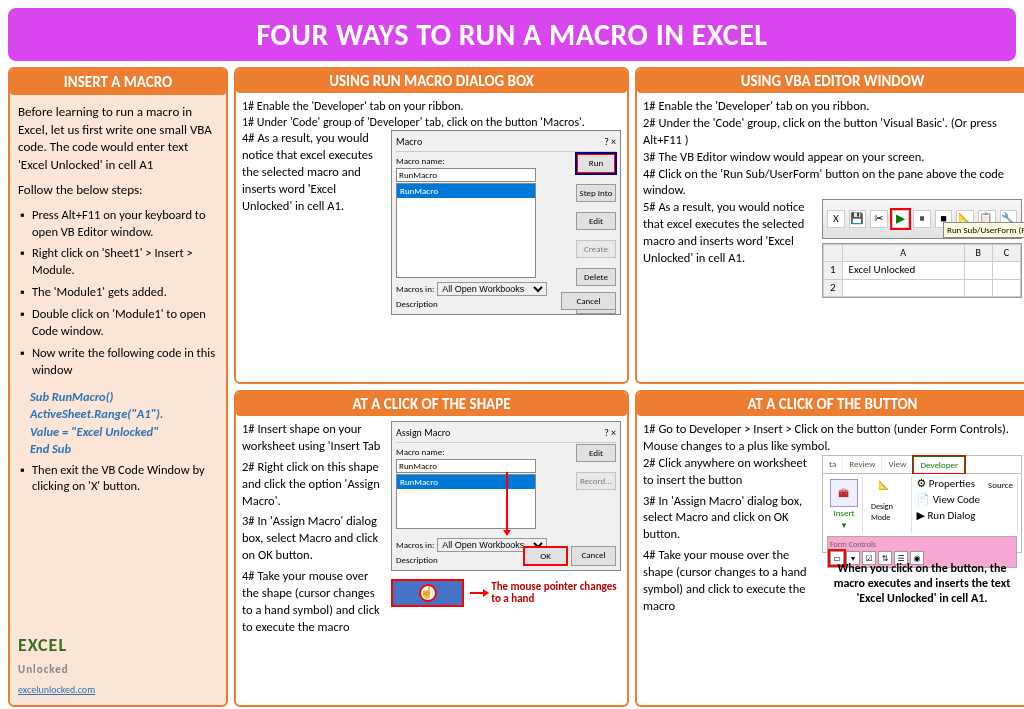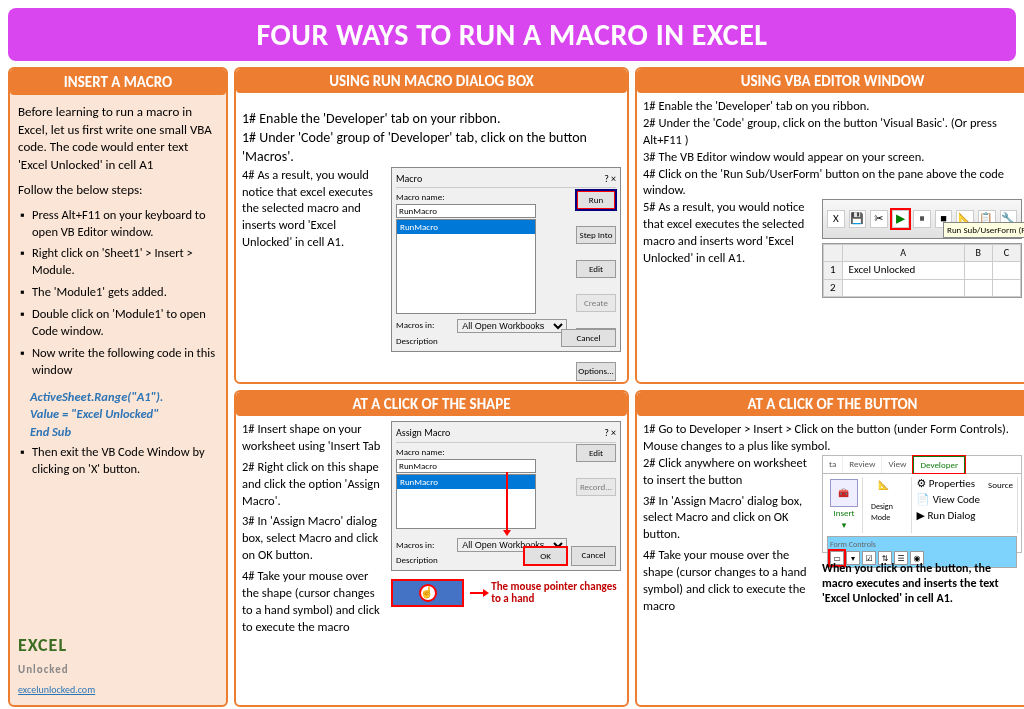--- a/index.html
+++ b/index.html
@@ -26,27 +26,27 @@
   .panel-text { flex: 1; }
   .panel-text p { margin-bottom: 4px; }
   
   
   .dialog { border: 1px solid #888; background: #f0f0f0; font-size: 9px; width: 230px; height: 185px; padding: 4px; position: relative; }
   .dialog-title { display: flex; justify-content: space-between; font-size: 10px; border-bottom: 1px solid #ccc; padding-bottom: 2px; margin-bottom: 3px; }
   .dialog-label { font-size: 9px; margin-bottom: 1px; }
   .dialog-input { border: 1px solid #888; background: #fff; height: 14px; width: 140px; font-size: 9px; padding: 0 2px; }
   .dialog-list { border: 1px solid #888; background: #fff; width: 140px; height: 95px; margin-top: 1px; }
   .dialog-list .selected { background: #0078D7; color: #fff; padding: 1px 3px; font-size: 9px; }
-  .dialog-btns { position: absolute; top: 22px; right: 4px; width: 40px; display: flex; flex-direction: column; gap: 16px; }
+  .dialog-btns { position: absolute; top: 22px; right: 4px; width: 40px; display: flex; flex-direction: column; gap: 10px; }
   .dlg-btn { border: 1px solid #999; background: #e1e1e1; font-size: 9px; text-align: center; padding: 2px 0; }
   .dlg-btn.highlighted { border: 2px solid red; }
   .dlg-btn.highlighted-navy { outline: 2px solid navy; outline-offset: -1px; }
   .dialog-bottom { position: absolute; bottom: 4px; left: 4px; right: 4px; }
   .dialog-bottom .row { display: flex; align-items: center; gap: 3px; font-size: 9px; margin-bottom: 2px; }
-  .dialog-bottom select { font-size: 9px; border: 1px solid #999; width: 110px; margin-left: 20px; }
+  .dialog-bottom select { font-size: 9px; border: 1px solid #999; width: 110px; }
   .dialog-bottom .cancel { position: absolute; right: 0; bottom: 0; }
   
   
   .xl-grid { border: 1px solid #999; background: #fff; font-size: 11px; }
   .xl-grid table { border-collapse: collapse; width: 100%; }
   .xl-grid th, .xl-grid td { border: 1px solid #ccc; padding: 1px 6px; text-align: left; font-weight: normal; }
   .xl-grid th { background: #f0f0f0; text-align: center; font-size: 10px; }
   .xl-grid .rowhdr { background: #f0f0f0; text-align: center; width: 18px; }
   
   
@@ -59,26 +59,26 @@
   .ribbon { border: 1px solid #bbb; background: #fff; font-size: 9px; width: 200px; height: 98px; }
   .ribbon-tabs { display: flex; border-bottom: 1px solid #bbb; }
   .ribbon-tab { padding: 2px 6px; color: #555; border-right: 1px solid #eee; }
   .ribbon-tab.active { color: #107C10; border: 1px solid #107C10; border-bottom: none; outline: 1px solid red; }
   .ribbon-body { display: flex; padding: 3px; gap: 4px; }
   .ribbon-group { border-right: 1px solid #ddd; padding: 2px 4px; display: flex; flex-direction: column; align-items: center; }
   .ribbon-insert { color: #107C10; font-size: 9px; text-align: center; }
   .ribbon-insert .ins-icon { width: 28px; height: 28px; background: #eef; border: 1px solid #99c; display:flex; align-items:center; justify-content:center; }
   .ribbon-stack { display: flex; flex-direction: column; gap: 1px; font-size: 11px; }
   .ribbon-stack span { white-space: nowrap; }
-  .form-controls { border: 1px solid #aaa; background: #7dd3fc; padding: 2px; margin-top: 3px; font-size: 8px; }
+  .form-controls { border: 1px solid #aaa; background: #f9a8d4; padding: 2px; margin-top: 3px; font-size: 8px; }
   .fc-title { color: #666; margin-bottom: 1px; }
   .fc-row { display: flex; gap: 2px; }
   .fc-btn { width: 14px; height: 14px; border: 1px solid #999; background: #fff; font-size: 8px; display:flex; align-items:center; justify-content:center; }
   
-  .caption { font-size: 12px; font-weight: bold; margin-top: 4px; line-height: 1.25; }
+  .caption { font-size: 12px; text-align: center; font-weight: bold; margin-top: 4px; line-height: 1.25; }
   
   
   .logo-area { margin-top: auto; text-align: left; }
   .logo { font-weight: bold; font-size: 18px; color: #3b6e22; letter-spacing: 1px; }
   .logo-sub { color: #888; font-size: 11px; }
   .logo-link { color: #2E75B6; font-size: 10px; text-decoration: underline; }
   
   
   .shape-row { display: flex; align-items: center; gap: 6px; margin-top: 4px; }
   .blue-shape { width: 95px; height: 28px; background: #4472C4; display:flex; align-items:center; justify-content:center; border: 2px solid red; }
@@ -106,41 +106,42 @@
     <p>Before learning to run a macro in Excel, let us first write one small VBA code. The code would enter text 'Excel Unlocked' in cell A1</p>
     <p>Follow the below steps:</p>
     <ul>
       <li>Press Alt+F11 on your keyboard to open VB Editor window.</li>
       <li>Right click on 'Sheet1' &gt; Insert &gt; Module.</li>
       <li>The 'Module1' gets added.</li>
       <li>Double click on 'Module1' to open Code window.</li>
       <li>Now write the following code in this window</li>
     </ul>
     <div class="code-block">
+      <div>Sub RunMacro()</div>
       <div>ActiveSheet.Range("A1").</div>
       <div>Value = "Excel Unlocked"</div>
       <div>End Sub</div>
     </div>
     <ul>
       <li>Then exit the VB Code Window by clicking on 'X' button.</li>
     </ul>
     <div class="logo-area">
       <div class="logo">
         <span>EXCEL</span><br>
         <span class="logo-sub">Unlocked</span>
       </div>
       <span class="logo-link">excelunlocked.com</span>
     </div>
   </div>
 
   <div class="col">
 
     <div class="panel">
       <div class="panel-header">USING RUN MACRO DIALOG BOX</div>
-      <div style="font-size:14px; line-height:1.35;margin-top:12px;">
+      <div style="font-size:12px; line-height:1.35;">
         <p>1# Enable the 'Developer' tab on your ribbon.</p>
         <p>1# Under 'Code' group of 'Developer' tab, click on the button 'Macros'.</p>
       </div>
       <div class="panel-body">
         <div class="panel-text">
           <p>4# As a result, you would notice that excel executes the selected macro and inserts word 'Excel Unlocked' in cell A1.</p>
         </div>
         <div class="dialog">
           <div class="dialog-title">
             <span>Macro</span>

